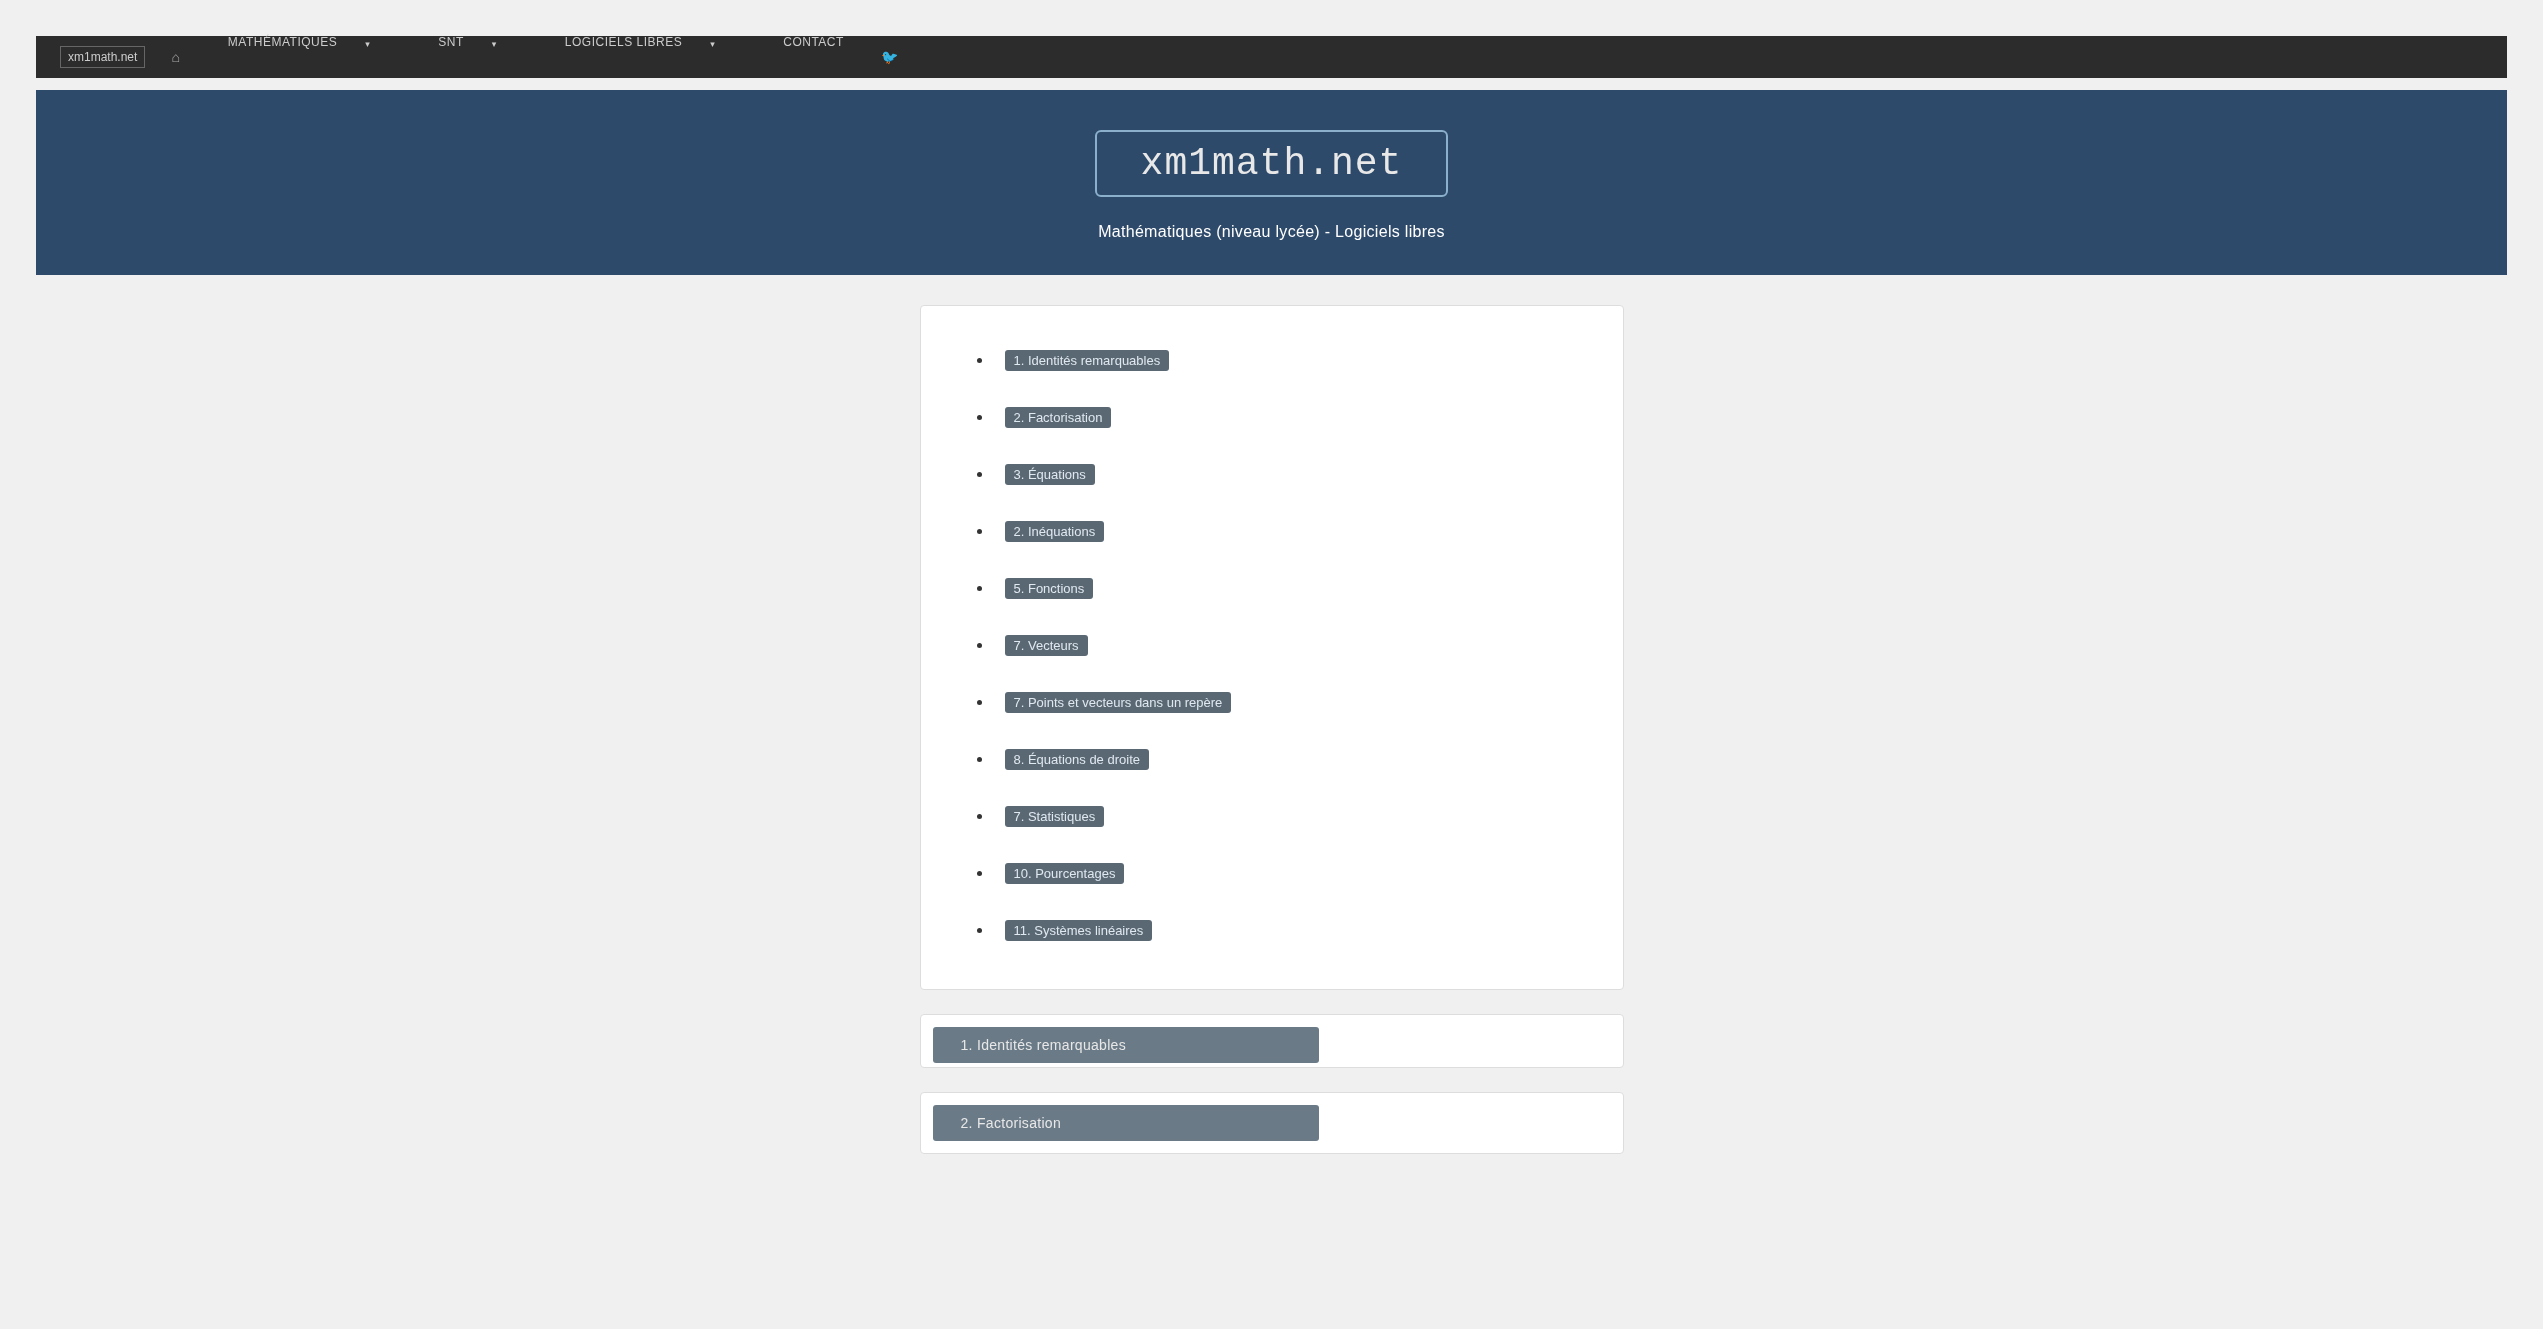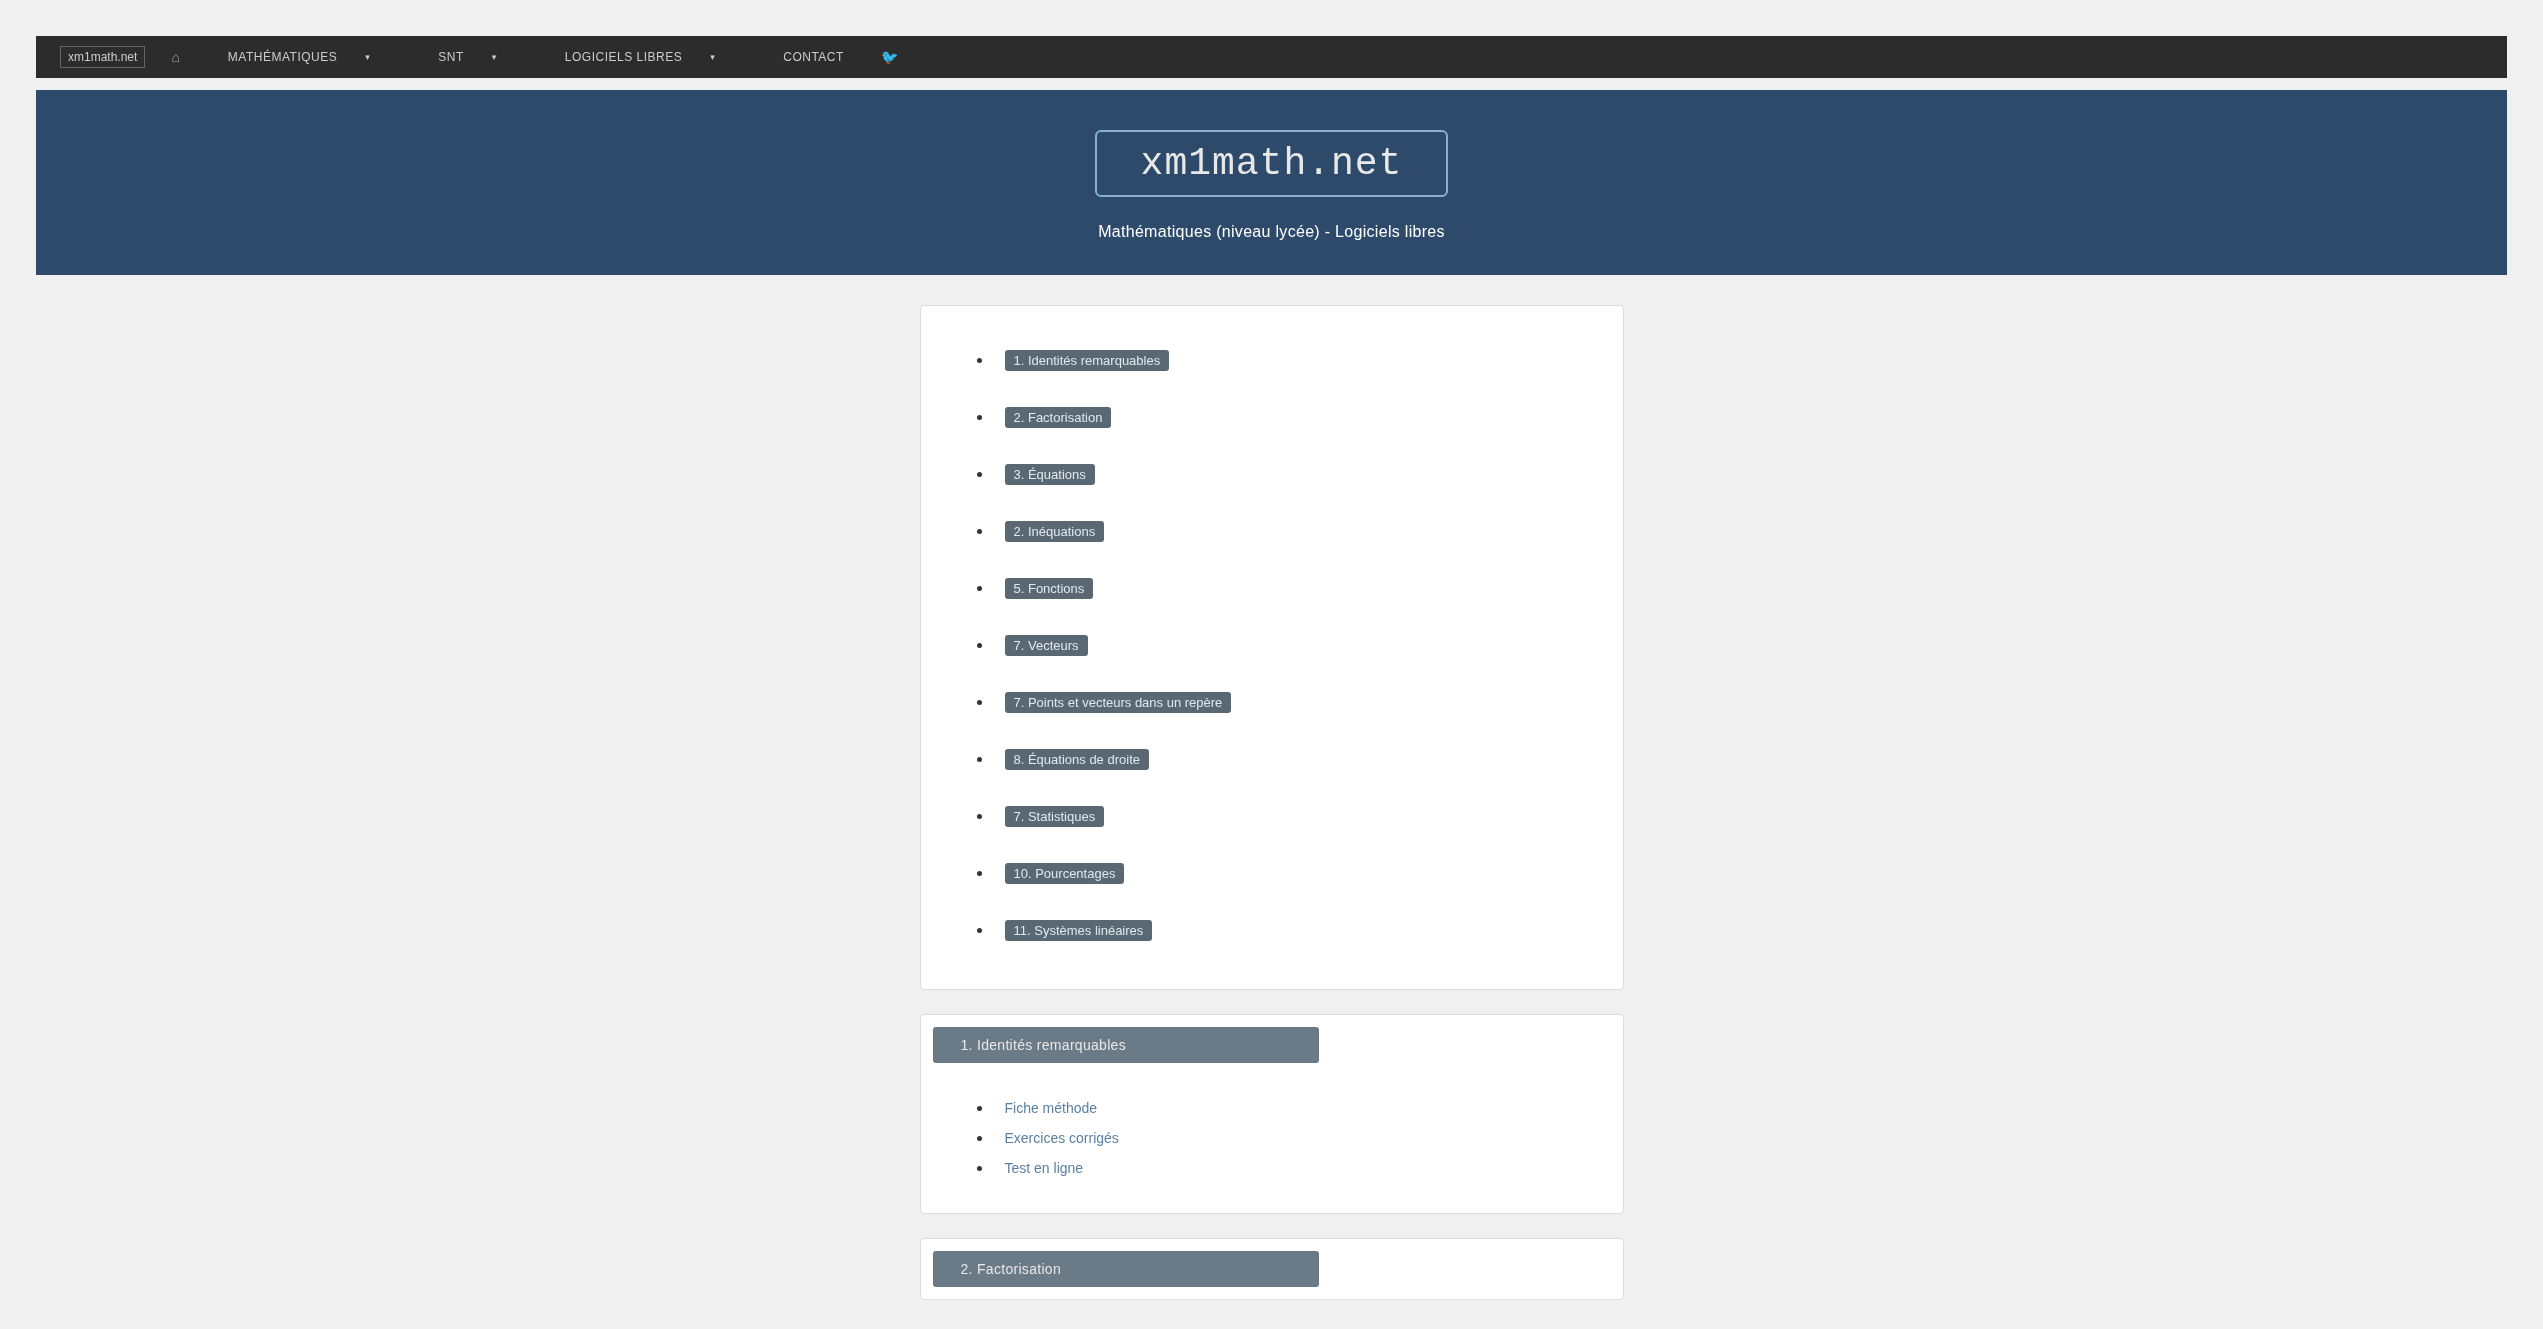--- a/index.html
+++ b/index.html
@@ -29,21 +29,21 @@
       cursor: pointer;
     }
     .nav-item {
       color: #ccc;
       font-size: 12px;
       text-transform: uppercase;
       letter-spacing: 0.5px;
       padding: 17px 10px;
       cursor: pointer;
       display: flex;
-      align-items: center;
+      align-items: flex-end;
       gap: 4px;
       height: 42px;
     }
     .nav-item .caret { font-size: 9px; }
     .nav-twitter {
       color: #aaa;
       font-size: 14px;
       margin-left: 4px;
       cursor: pointer;
     }
@@ -202,31 +202,20 @@
       <li>
         <a class="tag-link">11. Systèmes linéaires</a>
       </li>
     </ul>
   </div>
 
   <div class="section-wrapper">
     <div class="section-header-bar">
       <span class="section-title">1. Identités remarquables</span>
     </div>
-    <ul>
-      <li>
-        <a class="plain-link">Fiche méthode</a>
-      </li>
-      <li>
-        <a class="plain-link">Exercices corrigés</a>
-      </li>
-      <li>
-        <a class="plain-link">Test en ligne</a>
-      </li>
-    </ul>
   </div>
 
   <div class="section-wrapper" style="padding-bottom:8px;">
     <div class="section-header-bar">
       <span class="section-title">2. Factorisation</span>
     </div>
   </div>
 
 </div>
 

